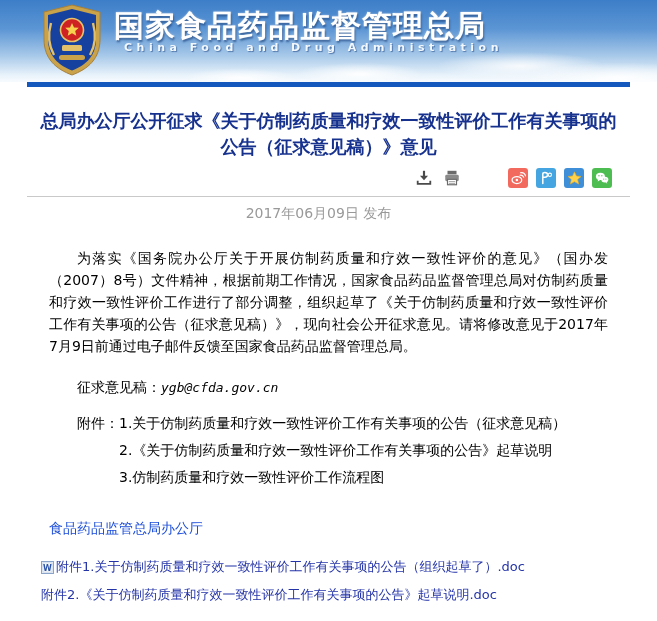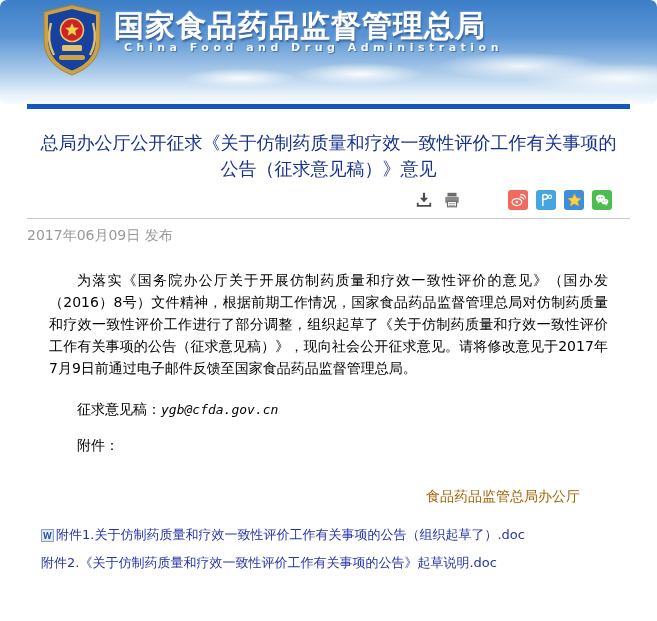--- a/index.html
+++ b/index.html
@@ -1,28 +1,27 @@
 <!DOCTYPE html>
 <html><head>
 <meta charset="utf-8">
 <style>
   * { margin:0; padding:0; box-sizing:border-box; }
   html,body { background:#ffffff; font-family:"DejaVu Sans","Liberation Sans",sans-serif; }
   body { width:657px; height:621px; overflow:hidden; }
 
   
   .header {
-    position:relative; width:657px; height:104px; overflow:hidden;
+    position:relative; width:657px; height:82px; overflow:hidden;
     background:
       radial-gradient(90px 16px at 360px 74px, rgba(255,255,255,.95), rgba(255,255,255,0) 70%),
       radial-gradient(120px 20px at 520px 66px, rgba(255,255,255,.85), rgba(255,255,255,0) 70%),
       radial-gradient(80px 14px at 240px 78px, rgba(255,255,255,.9), rgba(255,255,255,0) 70%),
       radial-gradient(140px 22px at 620px 78px, rgba(255,255,255,.9), rgba(255,255,255,0) 70%),
       linear-gradient(180deg, #3d7ec8 0%, #5b95d4 35%, #a8c9e9 68%, #e9f3fb 92%, #f7fbfe 100%);
-    border-radius: 7px;
   }
   .emblem { position:absolute; left:38px; top:3px; width:68px; height:74px; }
   .org-cn {
     position:absolute; left:114px; top:6px; width:360px;
     font-size:30px; font-weight:bold; color:#ffffff; letter-spacing:1px;
     text-shadow:1px 2px 2px rgba(20,60,120,.65), 0 0 2px rgba(255,255,255,.6);
     white-space:nowrap;
   }
   .org-en {
     position:absolute; left:124px; top:41px;
@@ -37,51 +36,51 @@
     text-shadow:2px 2px 0 #7d87  ;
     text-shadow:2px 2px 1px #6d7680, -1px -1px 0 #9aa4ad;
     white-space:nowrap;
   }
 
   
   .content { width:603px; margin:0 auto 0 27px; background:#fff; }
   .topbar { height:5px; background:#1457bd; }
   .page-title {
     margin-top:21px; text-align:center;
-    color:#17328e; font-weight:normal; font-size:18px; line-height:26px;
+    color:#17328e; font-weight:bold; font-size:18px; line-height:26px;
   }
   .toolbar {
     margin-top:7px; height:22px; padding-right:18px;
     display:flex; justify-content:flex-end; align-items:center; gap:8px;
   }
   .tool-btn { width:20px; height:20px; cursor:pointer; display:flex; align-items:center; justify-content:center; }
   .share-gap { width:30px; }
   .share {
     width:20px; height:20px; border-radius:3px; cursor:pointer;
     display:flex; align-items:center; justify-content:center;
   }
   .share.weibo  { background:#f26a5e; }
   .share.tpeng  { background:#45a5e0; }
   .share.qzone  { background:#3f8fd8; }
   .share.wechat { background:#4dbd51; }
   .separator { margin-top:7px; border-top:1px solid #c9c9c9; }
   .pub-date {
-    margin-top:8px; padding-right:20px; text-align:left;
+    margin-top:8px; padding-right:20px; text-align:center;
     color:#999999; font-size:14px;
   }
   .inner { padding:0 22px; }
   .para {
     margin-top:24px; font-size:14px; line-height:22px; color:#000;
     text-align:justify; text-indent:2em;
   }
   .email-line { margin-top:22px; font-size:14px; color:#000; padding-left:2em; }
   .email-addr { font-family:"DejaVu Sans Mono","Liberation Mono",monospace; font-size:13px;font-style:italic; }
   .att-block { margin-top:13px; padding-left:2em; display:flex; font-size:14px; line-height:27px; color:#000; }
   .att-items div { white-space:nowrap; }
-  .signature { margin-top:24px; padding-right:28px; text-align:right; font-size:14px; line-height:26px; color:#a16207; }
+  .signature { margin-top:24px; padding-right:28px; font-size:14px; line-height:26px; color:#1d4ed8; }
   .doc-links { margin-top:12px; padding-left:14px; }
   .doc-link {
     display:flex; align-items:center; gap:2px;
     font-size:13px; line-height:28px; color:#2535a8;
     text-decoration:none; cursor:pointer; white-space:nowrap;
   }
   .doc-ico { width:13px; height:13px; flex:0 0 auto; }
 </style>
 </head>
 <body>
@@ -158,28 +157,33 @@
           <circle cx="14.9" cy="11.4" r=".7" fill="#4dbd51"></circle>
       </svg>
     </span>
   </div>
 
   <div class="separator"></div>
 
   <div class="pub-date">2017年06月09日 发布</div>
 
   <div class="inner">
-    <div class="para">为落实《国务院办公厅关于开展仿制药质量和疗效一致性评价的意见》（国办发（2016）8号）文件精神，根据前期工作情况，国家食品药品监督管理总局对仿制药质量和疗效一致性评价工作进行了部分调整，组织起草了《关于仿制药质量和疗效一致性评价工作有关事项的公告（征求意见稿）》，现向社会公开征求意见。请将修改意见于2017年7月9日前通过电子邮件反馈至国家食品药品监督管理总局。</div>
+    <div class="para">为落实《国务院办公厅关于开展仿制药质量和疗效一致性评价的意见》（国办发（2007）8号）文件精神，根据前期工作情况，国家食品药品监督管理总局对仿制药质量和疗效一致性评价工作进行了部分调整，组织起草了《关于仿制药质量和疗效一致性评价工作有关事项的公告（征求意见稿）》，现向社会公开征求意见。请将修改意见于2017年7月9日前通过电子邮件反馈至国家食品药品监督管理总局。</div>
 
     <div class="email-line">
       <span>征求意见稿：</span><span class="email-addr">ygb@cfda.gov.cn</span>
     </div>
 
     <div class="att-block">
       <span>附件：</span>
+      <div class="att-items">
+        <div>1.关于仿制药质量和疗效一致性评价工作有关事项的公告（征求意见稿）</div>
+        <div>2.《关于仿制药质量和疗效一致性评价工作有关事项的公告》起草说明</div>
+        <div>3.仿制药质量和疗效一致性评价工作流程图</div>
+      </div>
     </div>
 
     <div class="signature">
       <div>食品药品监管总局办公厅</div>
     </div>
   </div>
 
   <div class="doc-links">
     <a class="doc-link">
       <svg class="doc-ico" viewBox="0 0 13 13">

